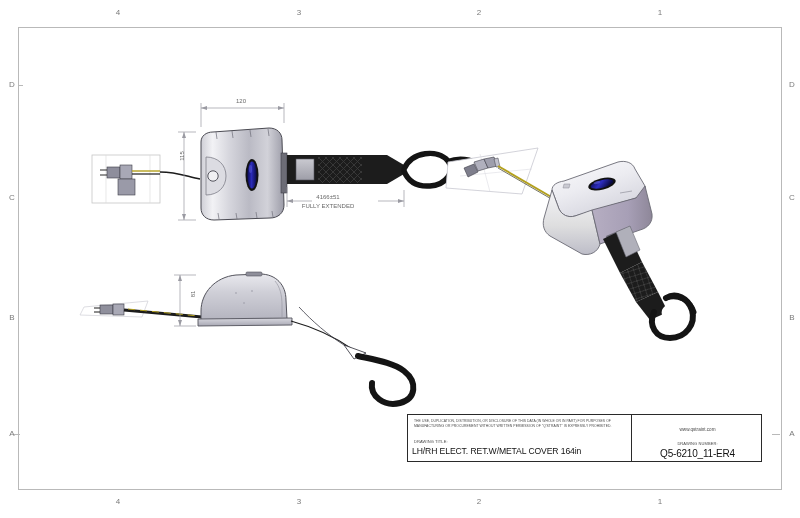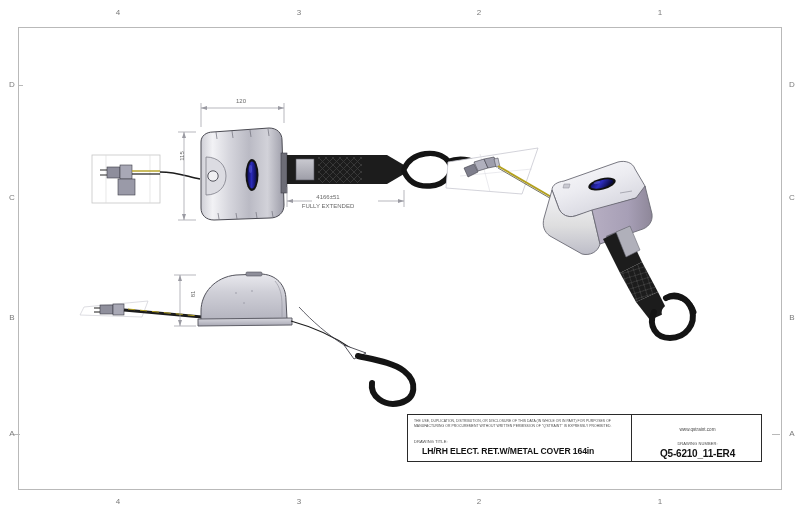--- a/index.html
+++ b/index.html
@@ -20,28 +20,28 @@
          border:1px solid #b9b9b9;box-sizing:border-box;background:#fff;}
   .tickmark{position:absolute;background:#b9b9b9;}
 
   
   #titleblock{position:absolute;left:407px;top:414px;width:355px;height:48px;
               border:1px solid #2a2a2a;box-sizing:border-box;background:#fff;}
   #tb-divider{position:absolute;left:223px;top:0;width:1px;height:100%;background:#2a2a2a;}
   #legal{position:absolute;left:6px;top:4px;width:205px;font-size:3.4px;
          line-height:4.6px;color:#4a4a4a;letter-spacing:0.05px;}
   #dt-label{position:absolute;left:6px;top:24px;font-size:4px;color:#4a4a4a;letter-spacing:.1px;}
-  #dt-value{position:absolute;left:14px;top:31px;width:205px;font-size:8.6px;
-            font-weight:bold;color:#111;letter-spacing:-.1px;}
+  #dt-value{position:absolute;left:4px;top:31px;width:205px;font-size:8.6px;
+            font-weight:normal;color:#111;letter-spacing:-.1px;}
   #website{position:absolute;left:224px;top:12px;width:131px;text-align:center;
            font-size:4.6px;color:#4a4a4a;}
   #dn-label{position:absolute;left:224px;top:26px;width:131px;text-align:center;
             font-size:4px;color:#4a4a4a;letter-spacing:.1px;}
   #dn-value{position:absolute;left:224px;top:33px;width:131px;text-align:center;
-            font-size:10px;font-weight:bold;color:#111;letter-spacing:-.2px;}
+            font-size:10px;font-weight:normal;color:#111;letter-spacing:-.2px;}
 
   
   .dimtext{position:absolute;font-size:6px;color:#6a6a6a;white-space:nowrap;}
   .dimtext.c{text-align:center;}
 
   svg{display:block;overflow:visible;}
 </style>
 </head>
 <body>
 

